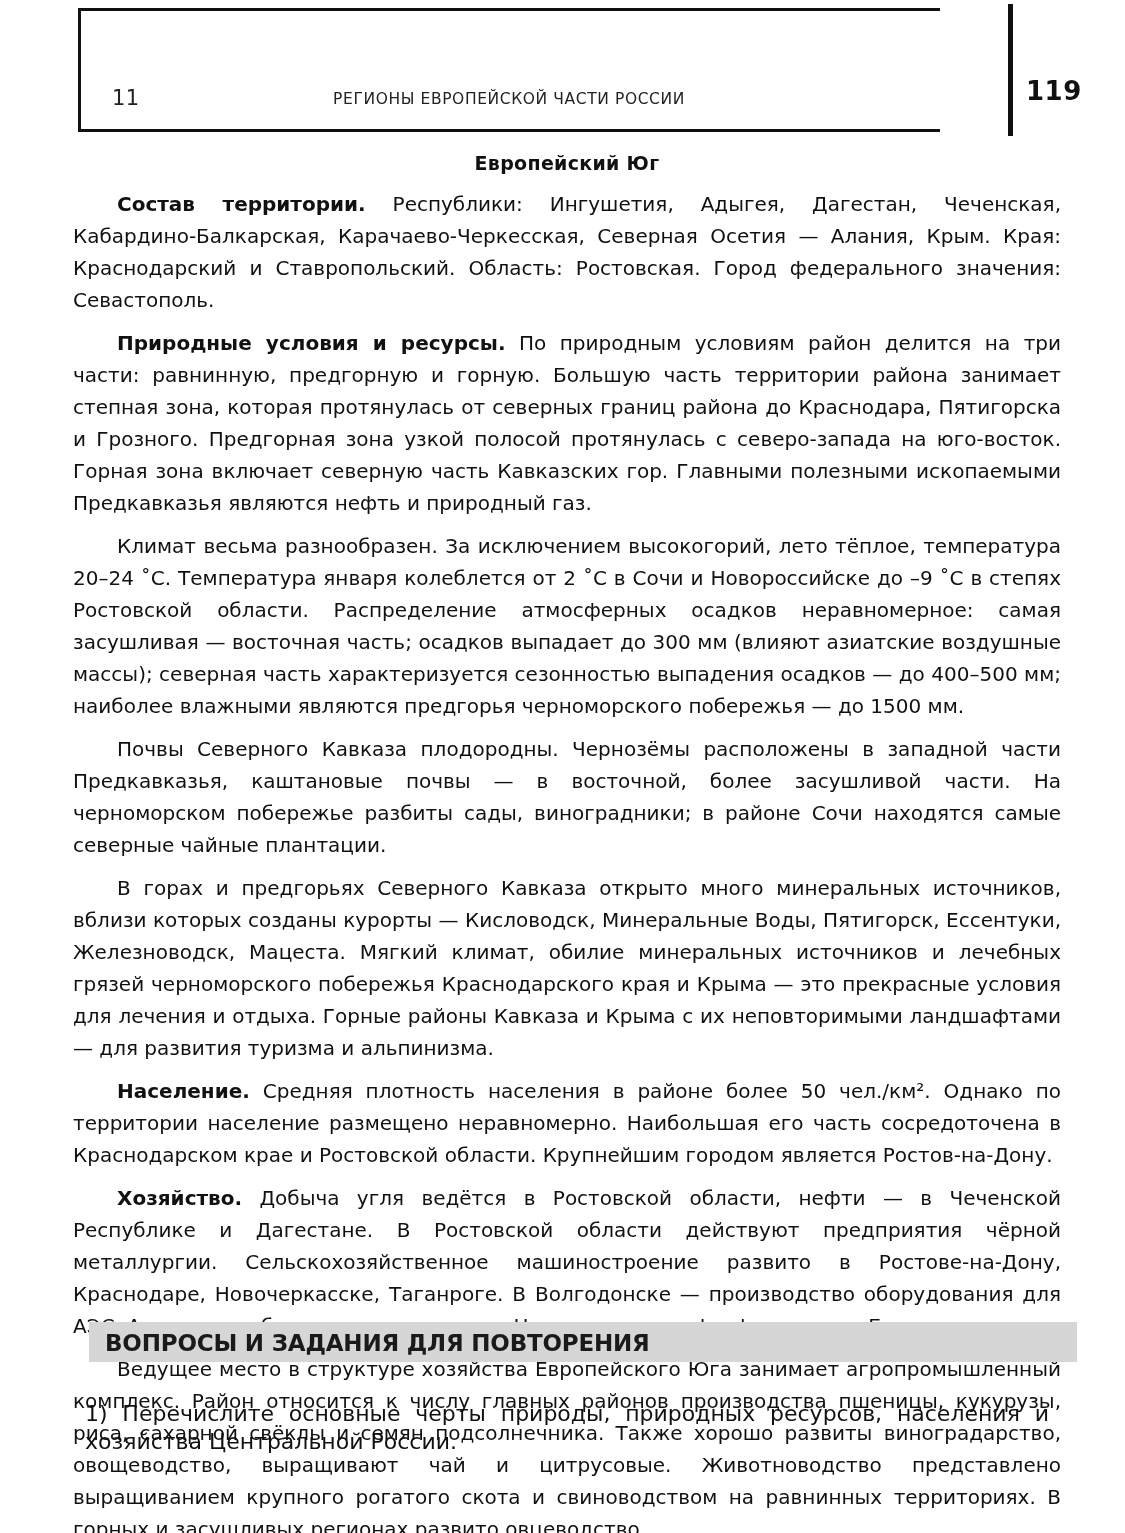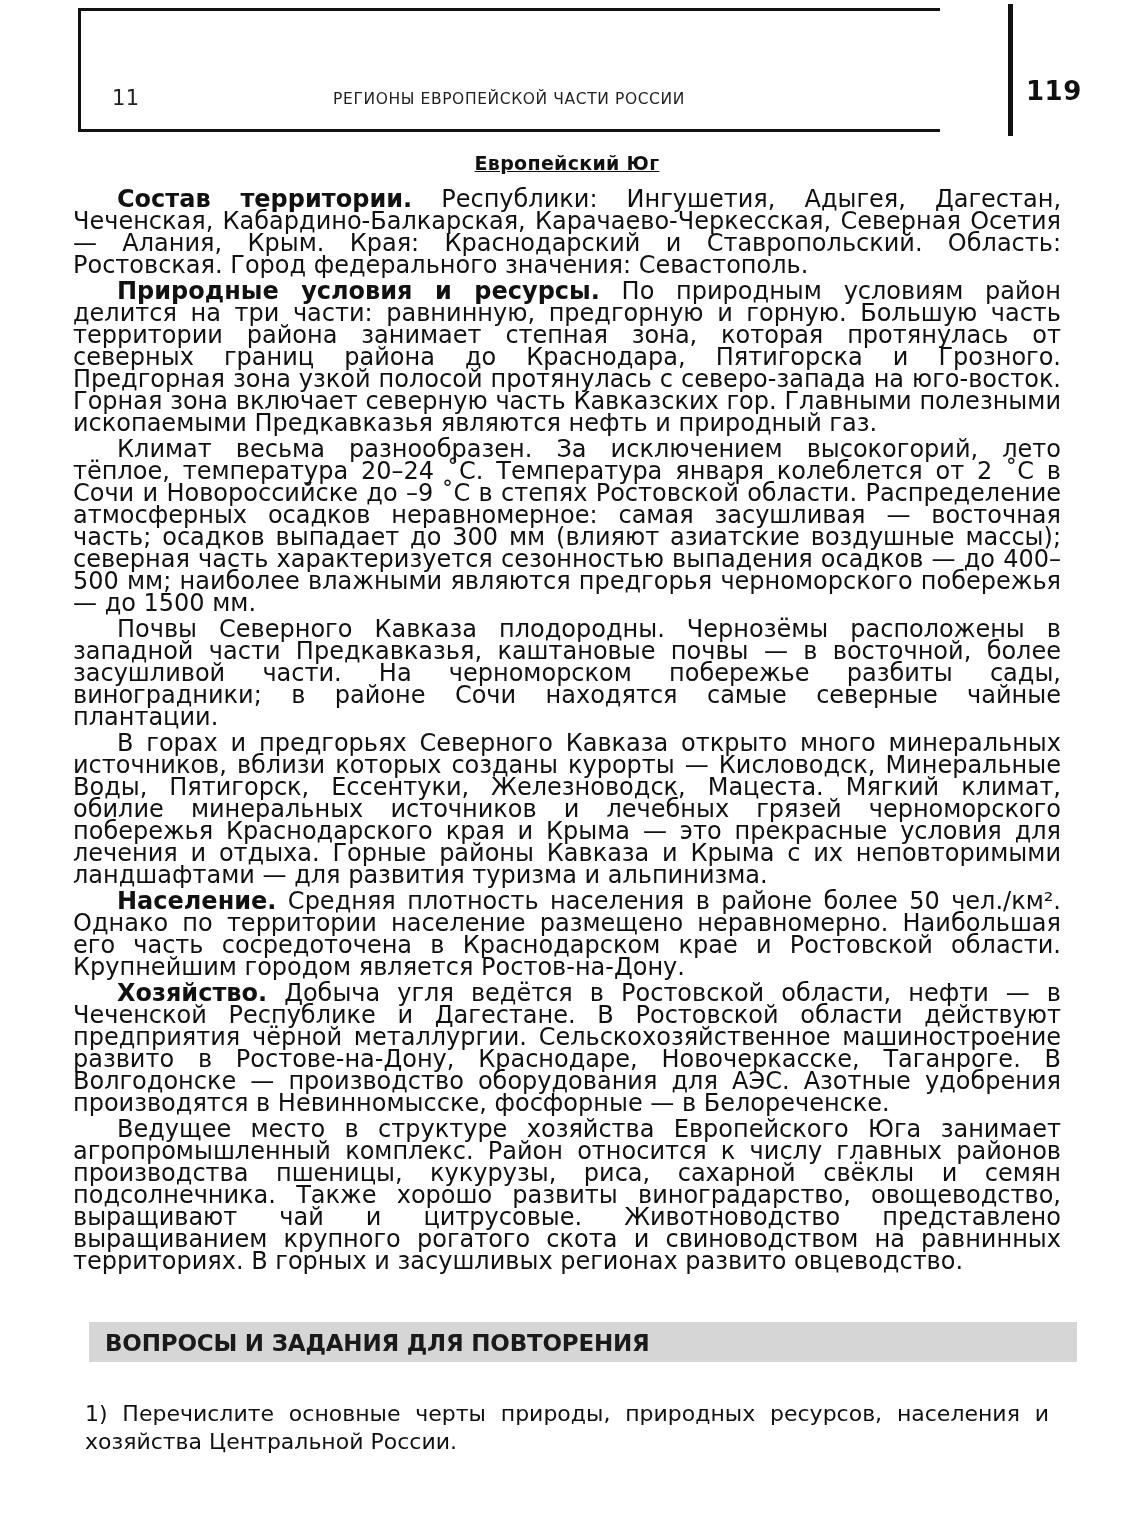--- a/index.html
+++ b/index.html
@@ -77,26 +77,25 @@
     left: 73px;
     top: 152px;
     width: 988px;
   }
   .section-title {
     text-align: center;
     font-size: 19px;
     font-weight: bold;
     margin: 0 0 14px 0;
     letter-spacing: 0.3px;
-    text-decoration: underline;
   }
   p.para {
-    margin: 4px 0 0 0;
-    font-size: 24px;
-    line-height: 22px;
+    margin: 11px 0 0 0;
+    font-size: 20px;
+    line-height: 32px;
     text-align: justify;
     text-indent: 44px;
     text-justify: inter-word;
     hyphens: manual;
   }
   p.para b {
     font-weight: bold;
   }
 
   

